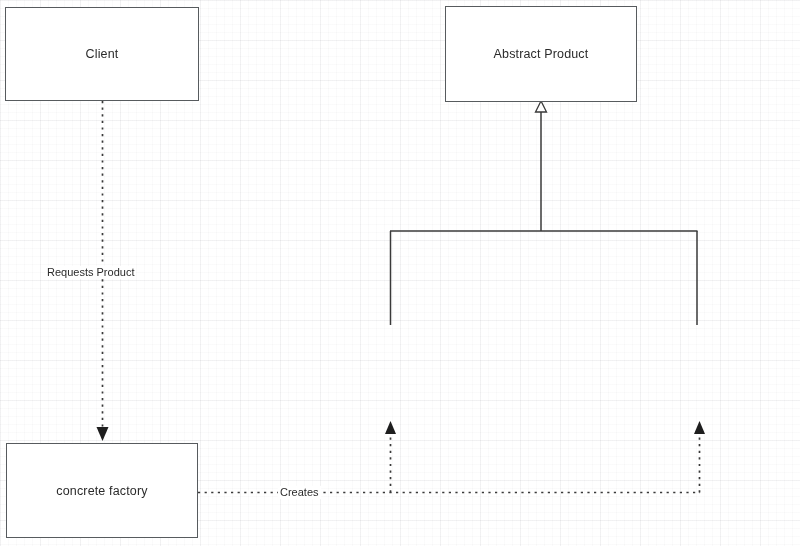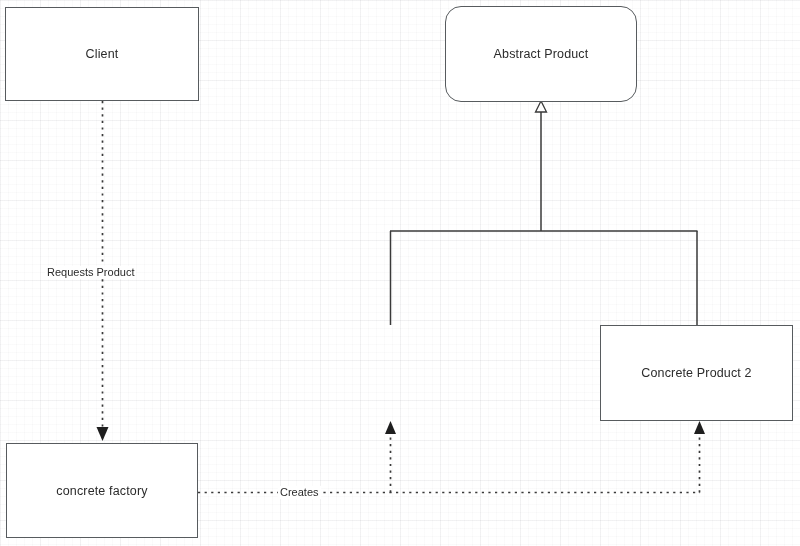--- a/index.html
+++ b/index.html
@@ -86,28 +86,25 @@
       <polygon points="390.5,421 385,434 396,434" fill="#1e1e1e"></polygon>
       <line x1="699.5" y1="492.5" x2="699.5" y2="434" stroke="#3a3a3a" stroke-width="1.7" stroke-dasharray="2.2 4.4" stroke-linecap="butt"></line>
       <polygon points="699.5,421 694,434 705,434" fill="#1e1e1e"></polygon>
     </g>
   </svg>
 
   <div class="node" style="left:5px; top:7px; width:194px; height:94px;">
     <span>Client</span>
   </div>
 
-  <div class="node" style="left:445px; top:6px; width:192px; height:96px;border-radius:16px;">
+  <div class="node" style="left:445px; top:6px; width:192px; height:96px;">
     <span>Abstract Product</span>
   </div>
 
 
-  <div class="node" style="left:600px; top:325px; width:193px; height:96px;">
-    <span>Concrete Product 2</span>
-  </div>
 
   <div class="node" style="left:6px; top:443px; width:192px; height:95px;">
     <span>concrete factory</span>
   </div>
 
   <div class="edge-label" style="left:45px; top:266px;text-align:right;">Requests Product</div>
 
   <div class="edge-label" style="left:256px; top:486px;margin-left:22px;">Creates</div>
 
 </div>

